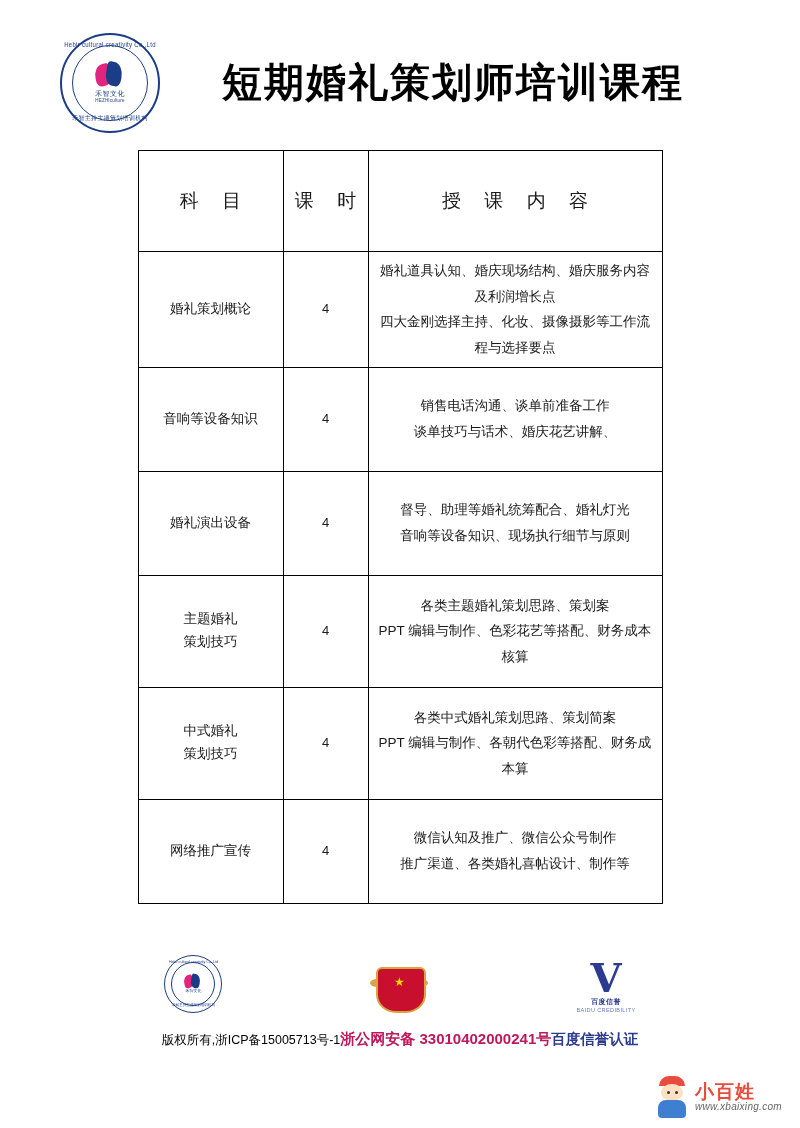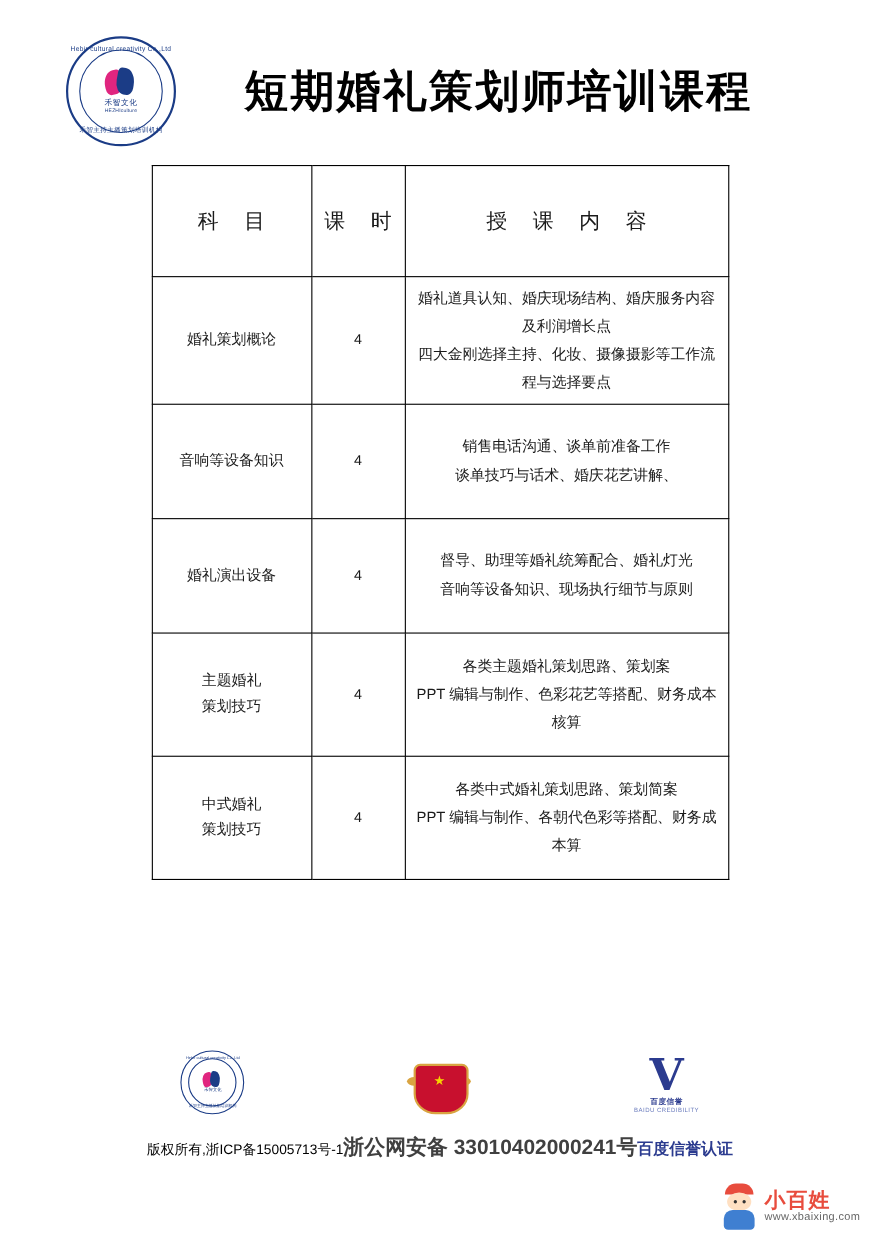--- a/index.html
+++ b/index.html
@@ -259,23 +259,23 @@
     display: flex;
     justify-content: center;
     align-items: baseline;
     margin-top: 17px;
   }
   .caption-icp {
     font-size: 12.5px;
     color: #000;
   }
   .caption-police {
-    font-size: 19px;
+    font-size: 15px;
     font-weight: bold;
-    color: #404040;
+    color: #be185d;
   }
   .caption-baidu {
     font-size: 14.5px;
     font-weight: bold;
     color: #2b3b8f;
   }
 
   
   .watermark {
     position: absolute;
@@ -308,21 +308,21 @@
     position: absolute; left: 3px; top: 24px;
     width: 28px; height: 18px;
     background: #3f7fd1; border-radius: 8px 8px 4px 4px;
   }
   .wm-text { display: flex; flex-direction: column; align-items: flex-start; }
   .wm-title {
     font-size: 19px; font-weight: bold; color: #e84c3d;
     letter-spacing: 1px; line-height: 1;
   }
   .wm-url {
-    font-size: 10px; color: #666; letter-spacing: .3px;
+    font-size: 10px; color: #666; letter-spacing: .3px; font-style: italic;
   }
 </style>
 </head>
 <body>
 
 <div class="header">
   <div class="logo-seal">
     <div class="ring-text-top">Hebir cultural creativity Co.,Ltd</div>
     <div class="inner">
       <div class="mark">
@@ -370,20 +370,25 @@
         <tr class="tall">
           <td class="subject">主题婚礼<br>策划技巧</td>
           <td class="hours">4</td>
           <td class="content">各类主题婚礼策划思路、策划案<br>PPT 编辑与制作、色彩花艺等搭配、财务成本核算</td>
         </tr>
         <tr class="tall">
           <td class="subject">中式婚礼<br>策划技巧</td>
           <td class="hours">4</td>
           <td class="content">各类中式婚礼策划思路、策划简案<br>PPT 编辑与制作、各朝代色彩等搭配、财务成本算</td>
         </tr>
+        <tr>
+          <td class="subject">网络推广宣传</td>
+          <td class="hours">4</td>
+          <td class="content">微信认知及推广、微信公众号制作<br>推广渠道、各类婚礼喜帖设计、制作等</td>
+        </tr>
       </tbody>
   </table>
 </div>
 
 <div class="footer">
   <div class="badges">
     <div class="badge">
       <div class="mini-seal">
         <div class="ring top">Hebir cultural creativity Co.,Ltd</div>
         <div class="inner">

